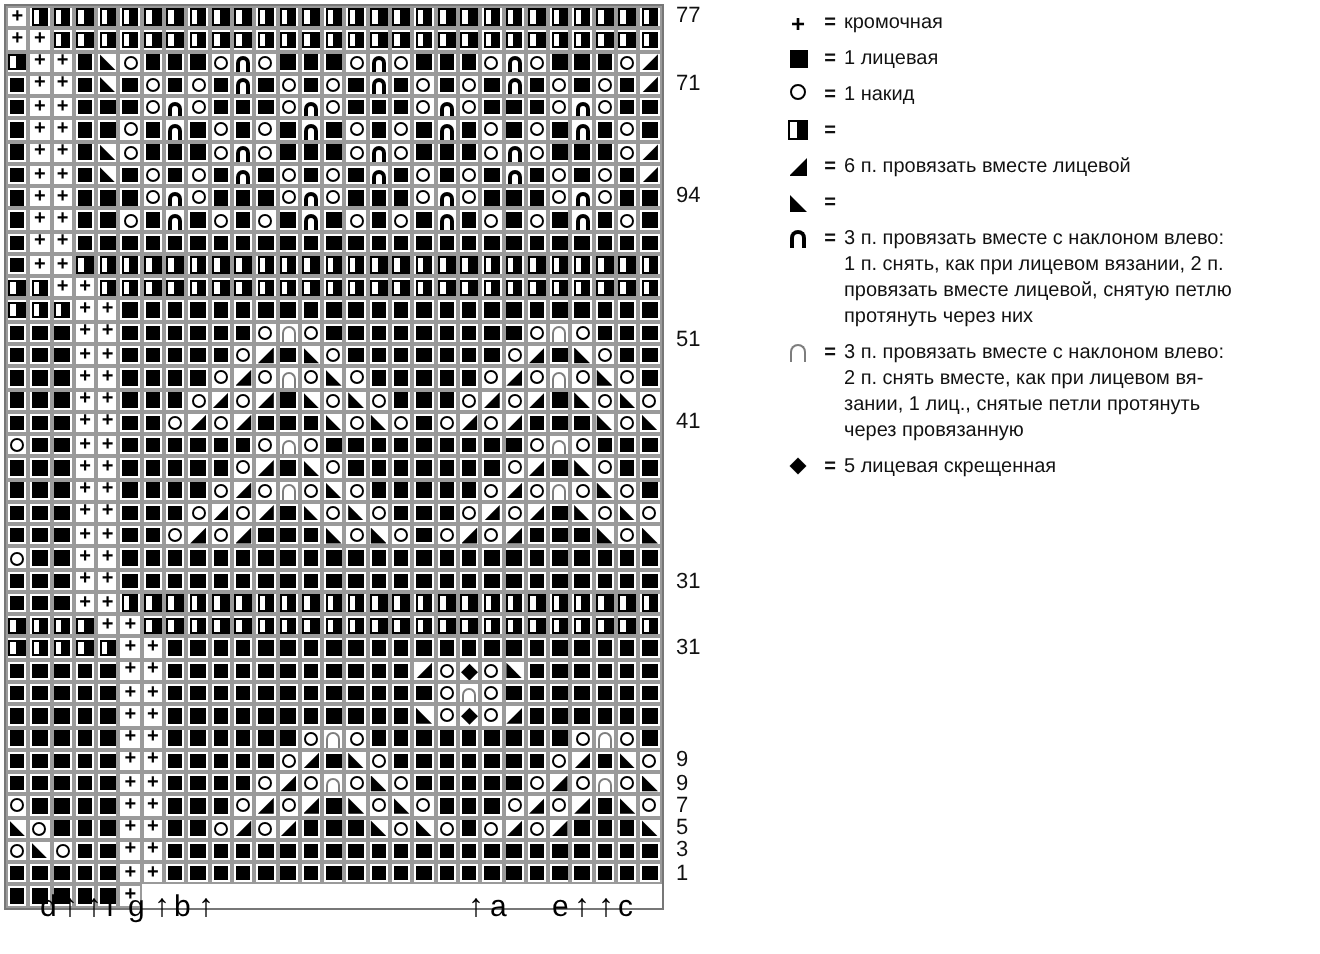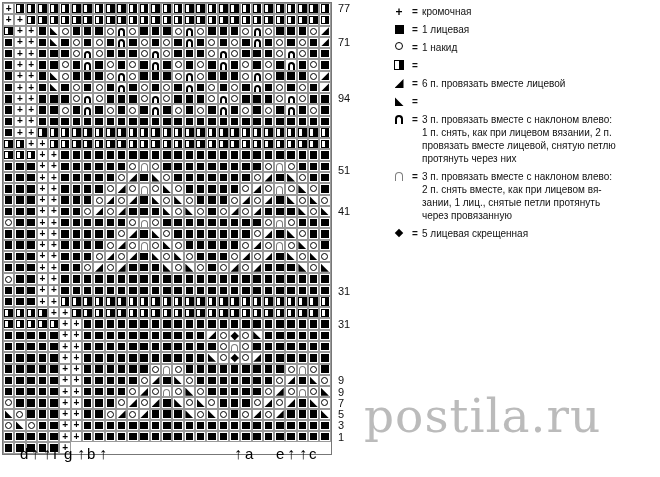--- a/index.html
+++ b/index.html
@@ -3545,21 +3545,20 @@
 через провязанную</span>
       </div>
       <div class="li">
         <span class="symcol">
           <span class="dia L dia"></span>
         </span>
         <span class="eq">=</span>
         <span class="txt">5 лицевая скрещенная</span>
       </div>
     </div>
-  <div id="watermark">postila.ru</div>
 <span class="marker" style="left: 20px;">d</span>
     <span class="marker arrow" style="left: 31px;">↑</span>
     <span class="marker arrow" style="left: 43px;">↑</span>
     <span class="marker" style="left: 53px;">f</span>
     <span class="marker" style="left: 64px;">g</span>
     <span class="marker arrow" style="left: 77px;">↑</span>
     <span class="marker" style="left: 87px;">b</span>
     <span class="marker arrow" style="left: 99px;">↑</span>
     <span class="marker arrow" style="left: 234px;">↑</span>
     <span class="marker" style="left: 245px;">a</span>

